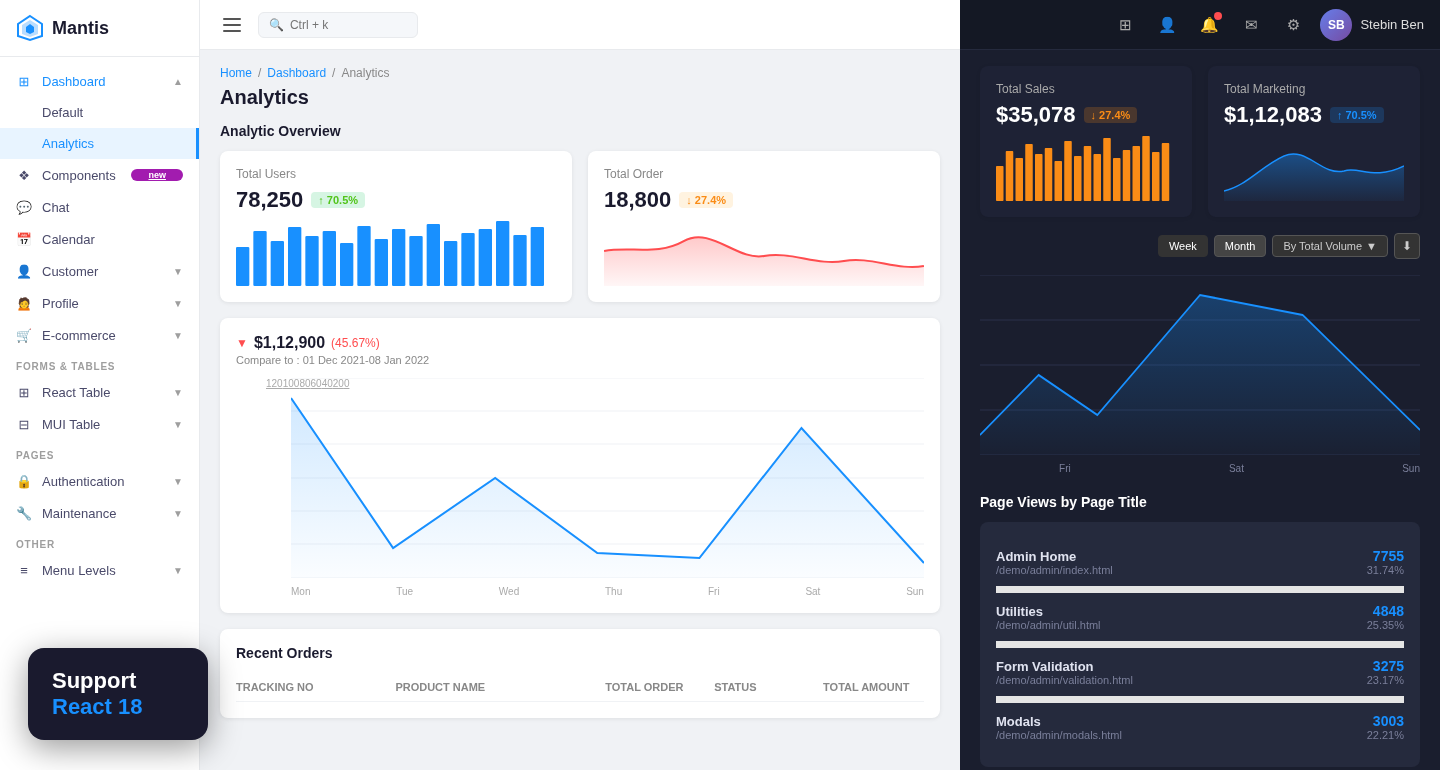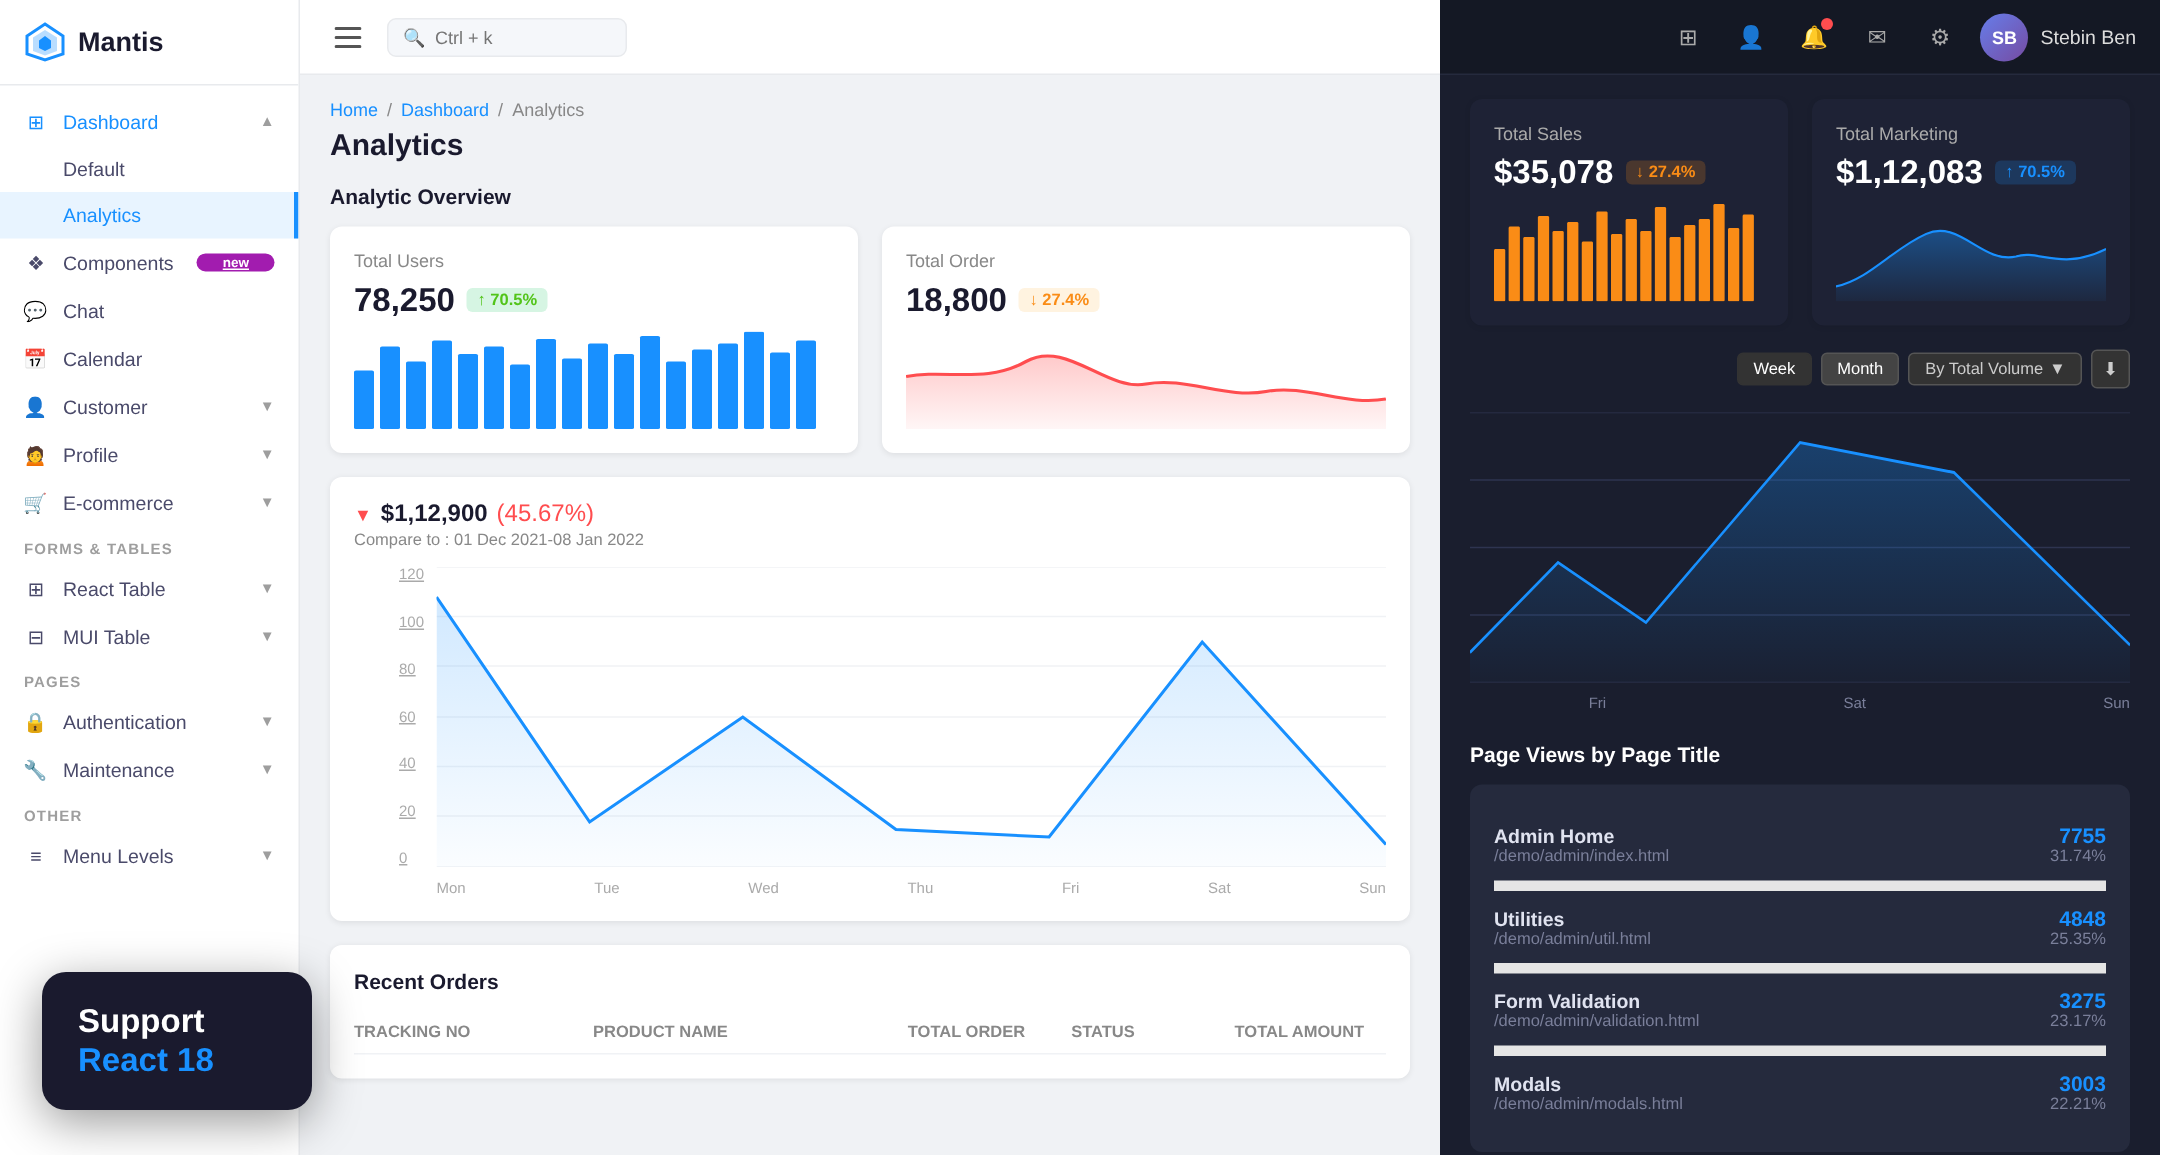--- a/index.html
+++ b/index.html
@@ -154,21 +154,21 @@
     
     .income-card {
       background: #fff;
       border-radius: 8px;
       padding: 16px;
       margin-bottom: 16px;
       box-shadow: 0 1px 4px rgba(0,0,0,0.08);
     }
     .income-header { display: flex; align-items: flex-start; justify-content: space-between; margin-bottom: 12px; }
     .income-value { font-size: 16px; font-weight: 600; color: #1a1a2e; }
-    .income-percent { color: #ff4d4f; font-size: 16px; }
+    .income-percent { color: #ff4d4f; font-size: 12px; }
     .income-compare { font-size: 11px; color: #888; margin-top: 2px; }
     .btn-group-btn {
       padding: 4px 10px; border-radius: 4px; font-size: 11px; cursor: pointer;
       border: 1px solid #e8eaed; background: #fff; color: #555;
     }
     .btn-group-btn.active { background: #333; color: #fff; border-color: #333; }
     .dropdown-btn {
       padding: 4px 10px; border-radius: 4px; font-size: 11px; cursor: pointer;
       border: 1px solid #e8eaed; background: #fff; color: #555;
       display: flex; align-items: center; gap: 4px;
@@ -504,21 +504,21 @@
                 <span class="income-percent">
                   (<span>45.67%</span>)
                 </span>
               </div>
               <div class="income-compare">Compare to : 01 Dec 2021-08 Jan 2022</div>
             </div>
           </div>
 
           <div class="income-chart-wrap">
             <div style="display:flex; gap:0;">
-              <div class="y-axis" style="position:relative; width:25px; height:200px; display:flex; flex-direction:column; justify-content:space-between; font-size:10px; color:#aaa;text-decoration:underline;">
+              <div class="y-axis" style="position:relative; width:25px; height:200px; display:flex; flex-direction:row; justify-content:space-between; font-size:10px; color:#aaa;text-decoration:underline;">
                 <span>120</span>
                 <span>100</span>
                 <span>80</span>
                 <span>60</span>
                 <span>40</span>
                 <span>20</span>
                 <span>0</span>
               </div>
               <div style="flex:1;">
                 <svg width="100%" height="200" viewBox="0 0 620 200" preserveAspectRatio="none">

